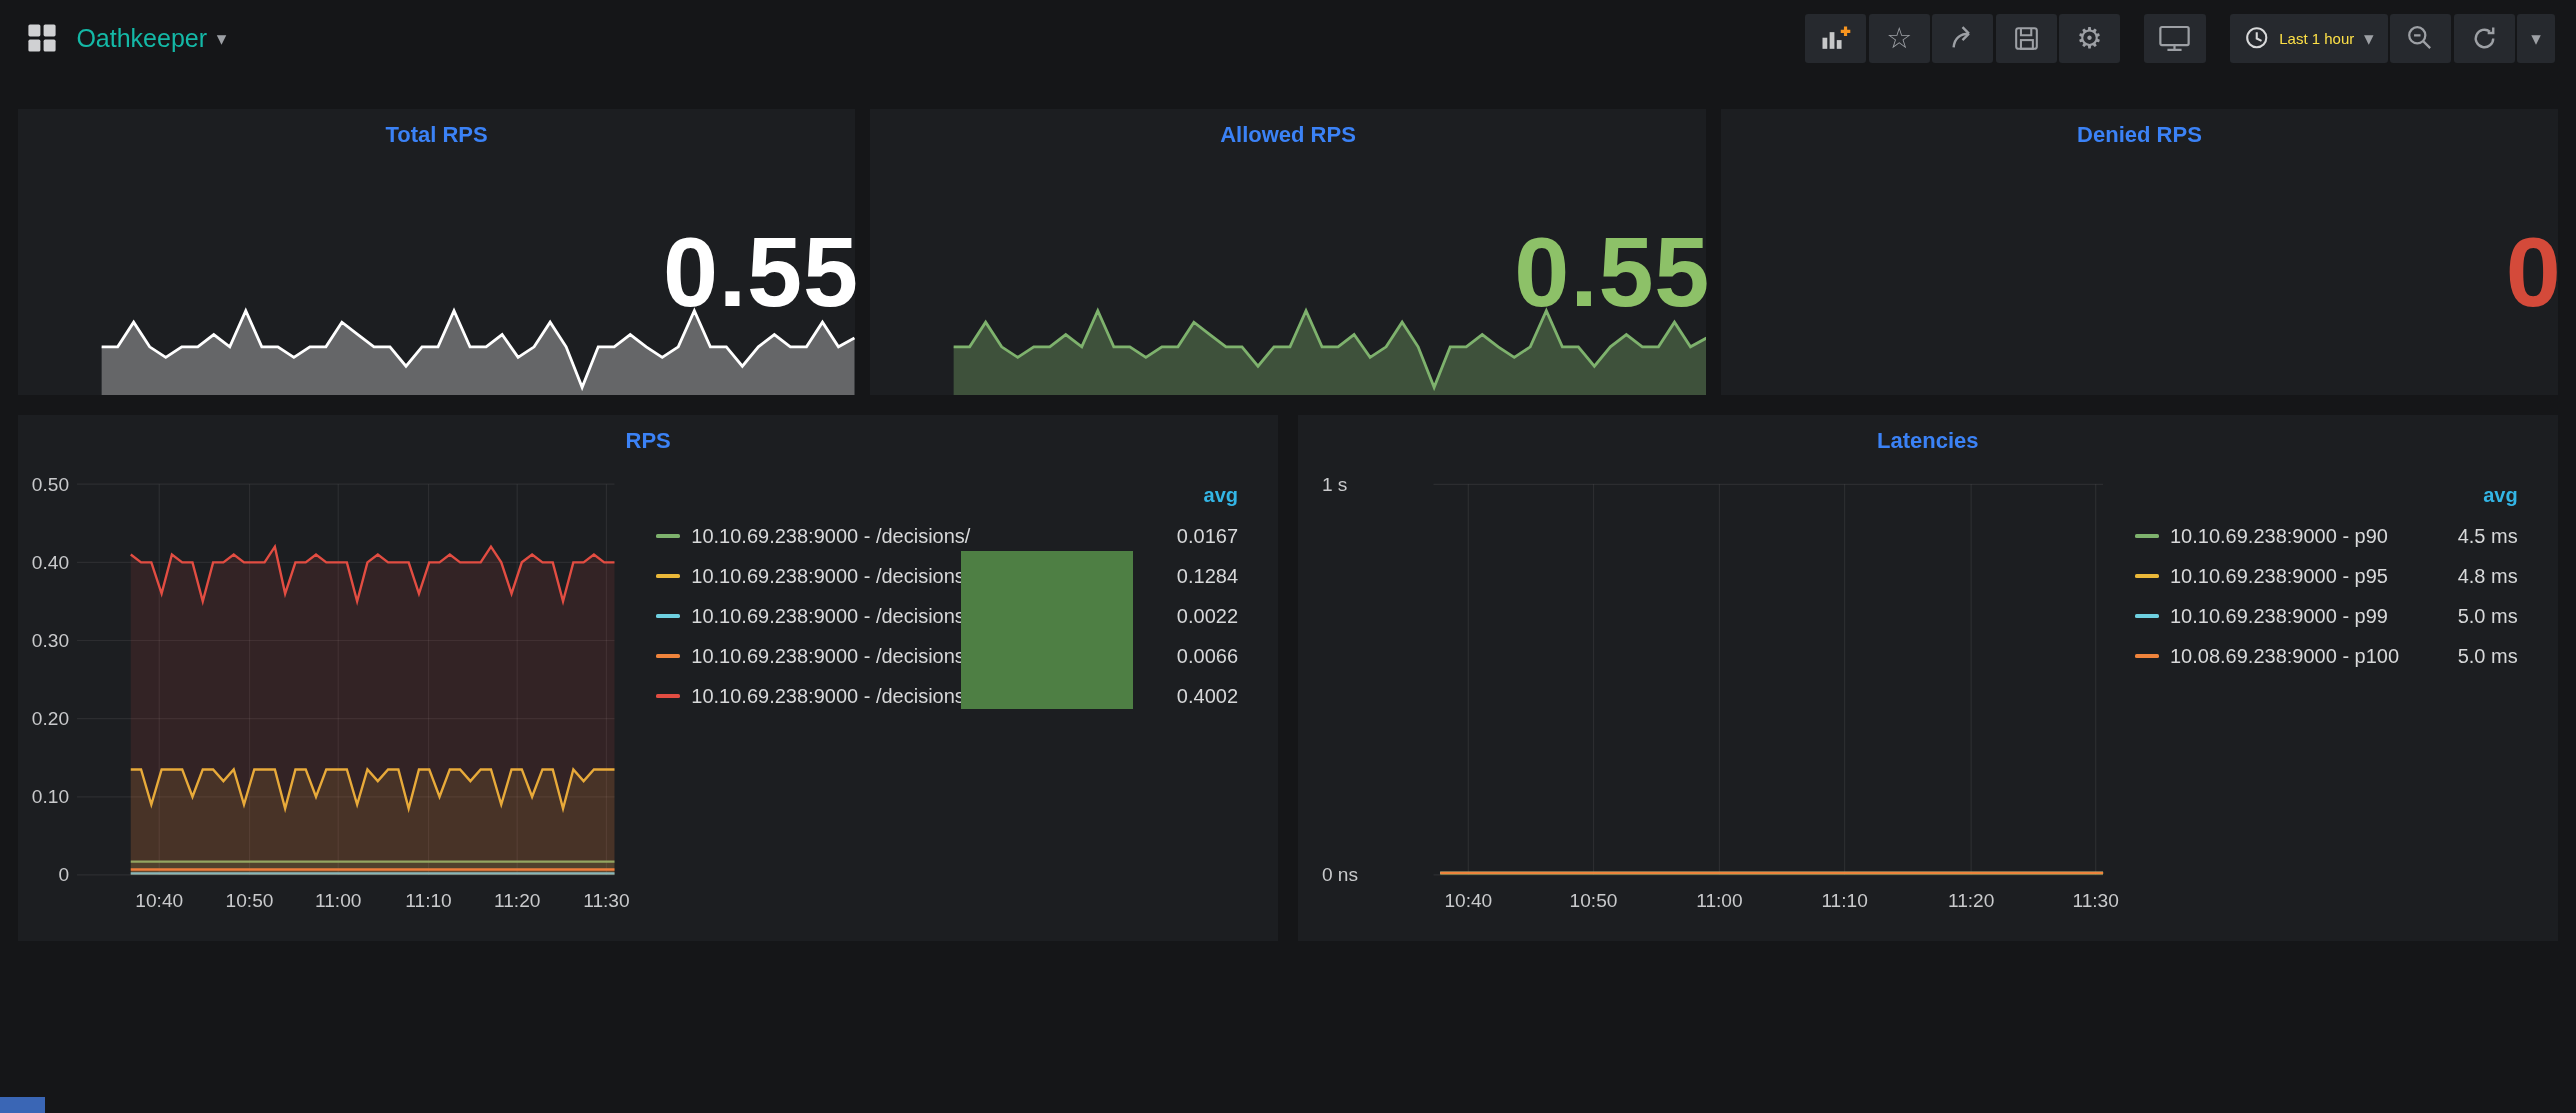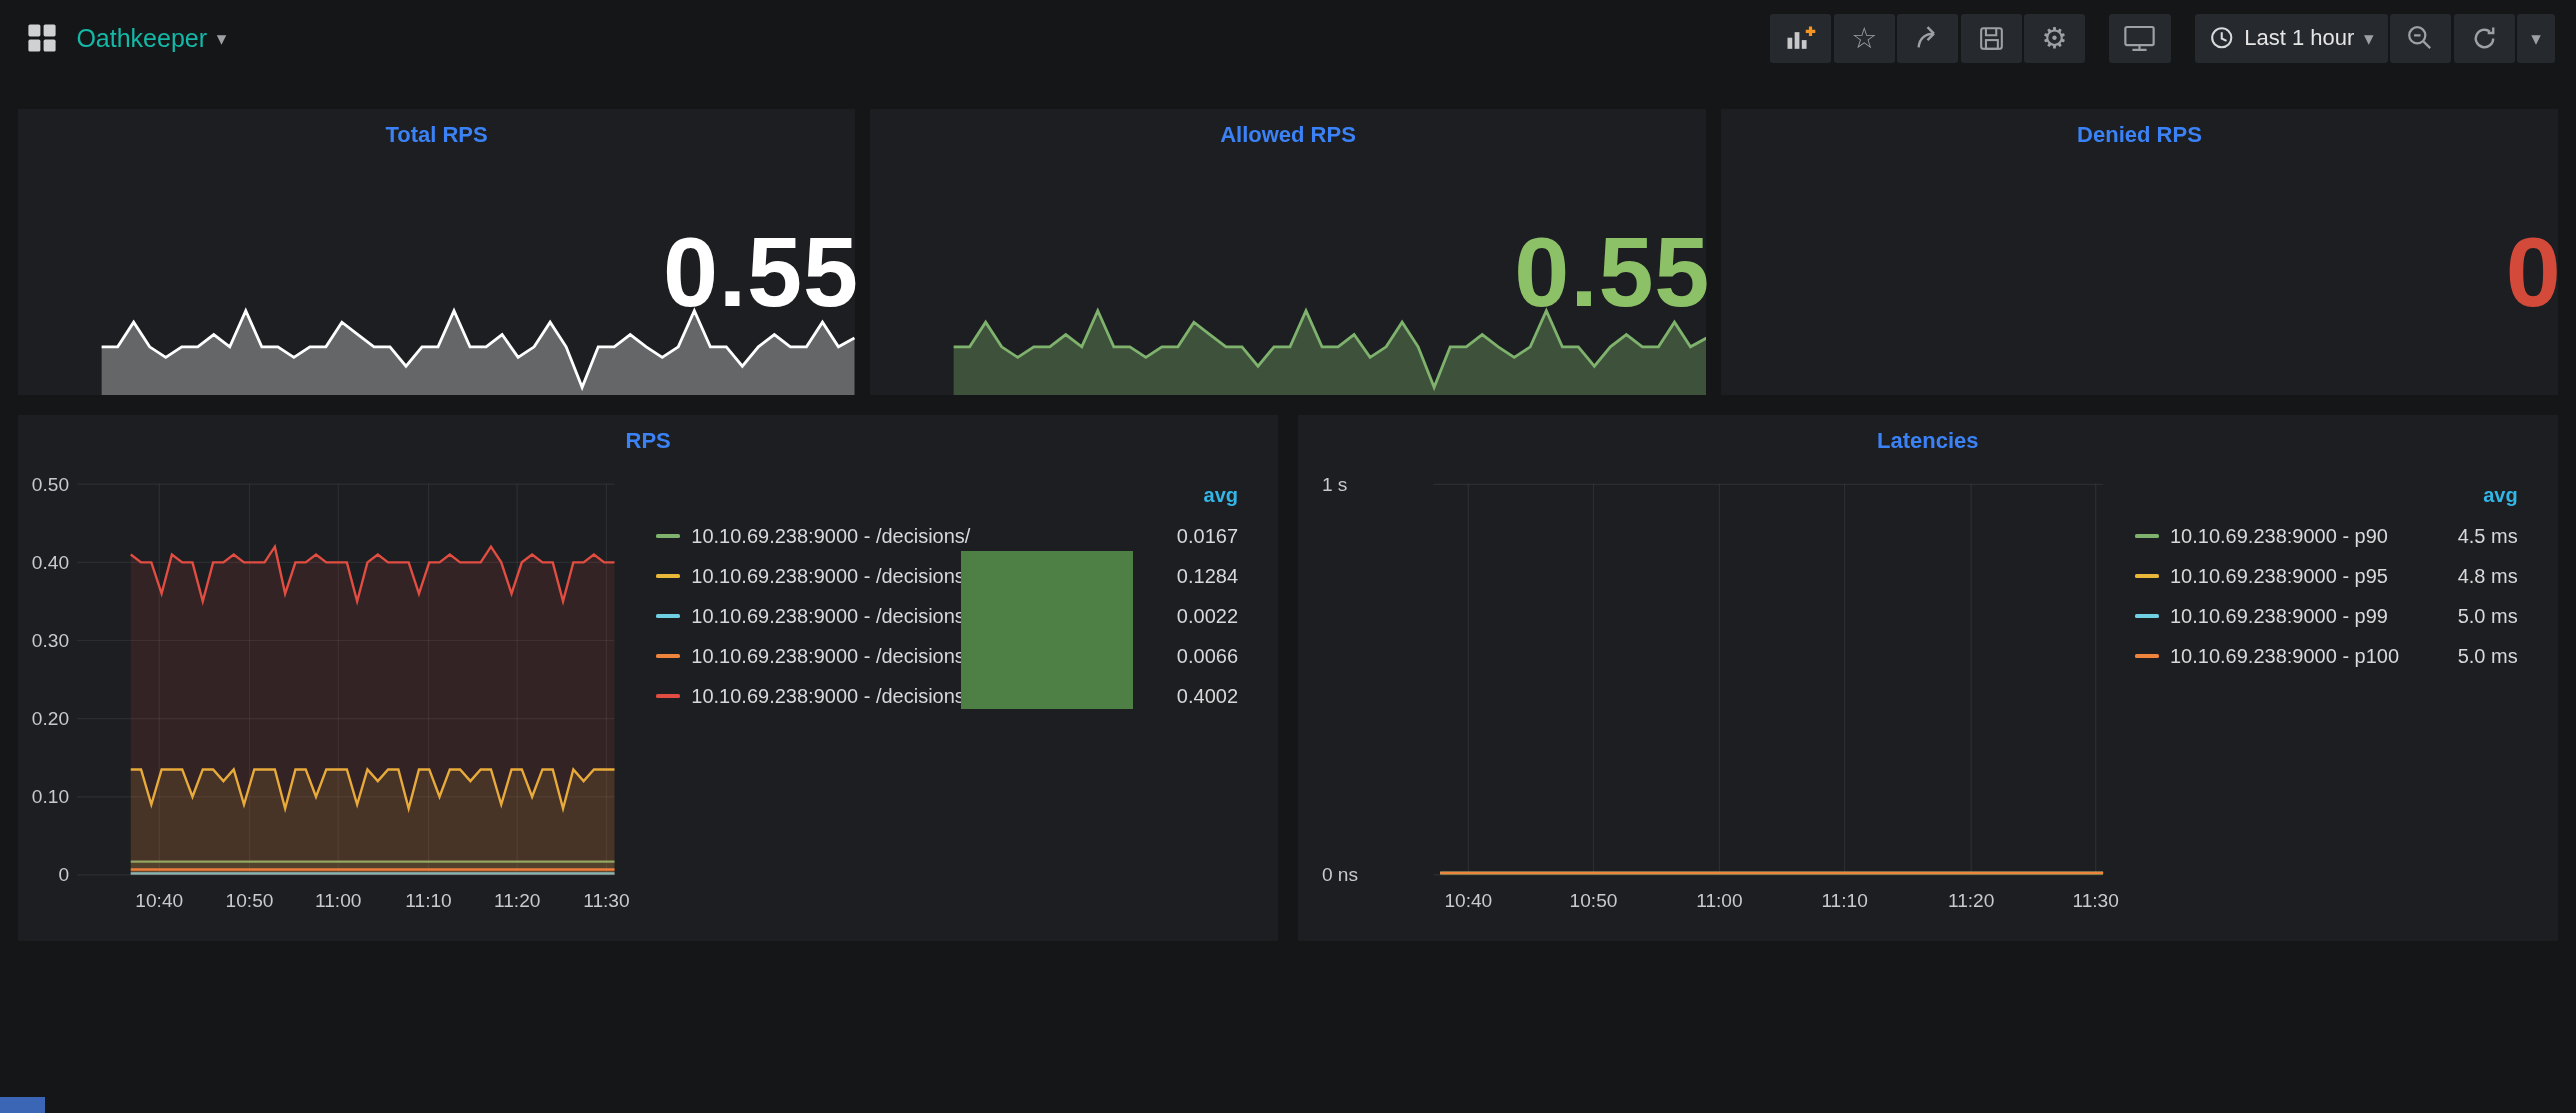--- a/index.html
+++ b/index.html
@@ -17,21 +17,21 @@
   .dash-title .t { font-size:25px; font-weight:500; color:#14b8a6; }
   .caret { color:#9da0a5; font-size:19px; line-height:1; }
   .nav-right { margin-left:auto; display:flex; align-items:center; gap:24px; }
   .btn-group { display:flex; gap:2.4px; }
   .nav-btn {
     height:49px; min-width:61px; padding:0 14.4px; border:none; border-radius:3.2px;
     background:#26292e; color:#9da0a5; display:flex; align-items:center; justify-content:center; gap:9.6px;
     font-family:"Liberation Sans", sans-serif; font-size:21.5px; cursor:pointer;
   }
   .nav-btn .glyph { font-size:29px; line-height:1; color:#9da0a5; }
-  .nav-btn .label { color:#e5e5e5; font-size:22px; white-space:nowrap; }
+  .nav-btn .label { color:#fde047; font-size:15px; white-space:nowrap; }
   .icon-svg { display:block; }
   
   .row1 { display:flex; gap:15px; margin:33px 18.3px 0; height:286px; }
   .row2 { display:flex; gap:20px; margin:20px 18.3px 0; height:526px; }
   .panel { flex:1; background:#1c1e21; position:relative; }
   .panel-title { text-align:center; padding-top:12.8px; font-size:22px; font-weight:700; color:#3b82f6; cursor:pointer; }
   
   .stat-value {
     position:absolute; top:57%; left:4px; width:100%; transform:translateY(-50%);
     text-align:right; font-size:99px; font-weight:700; letter-spacing:0.8px;
@@ -293,21 +293,21 @@
             <span class="legend-label">10.10.69.238:9000 - p95</span>
             <span class="legend-value">4.8 ms</span>
           </div>
           <div class="legend-row">
             <span class="legend-dash" style="background:#6ed0e0"></span>
             <span class="legend-label">10.10.69.238:9000 - p99</span>
             <span class="legend-value">5.0 ms</span>
           </div>
           <div class="legend-row">
             <span class="legend-dash" style="background:#ef843c"></span>
-            <span class="legend-label">10.10.69.238:9000 - p100</span>
+            <span class="legend-label">10.08.69.238:9000 - p100</span>
             <span class="legend-value">5.0 ms</span>
           </div>
         </div>
     </div>
   </div>
 </div>
 
 <div class="bottom-artifact" style="background: rgb(58, 102, 181);"></div>
 
 

